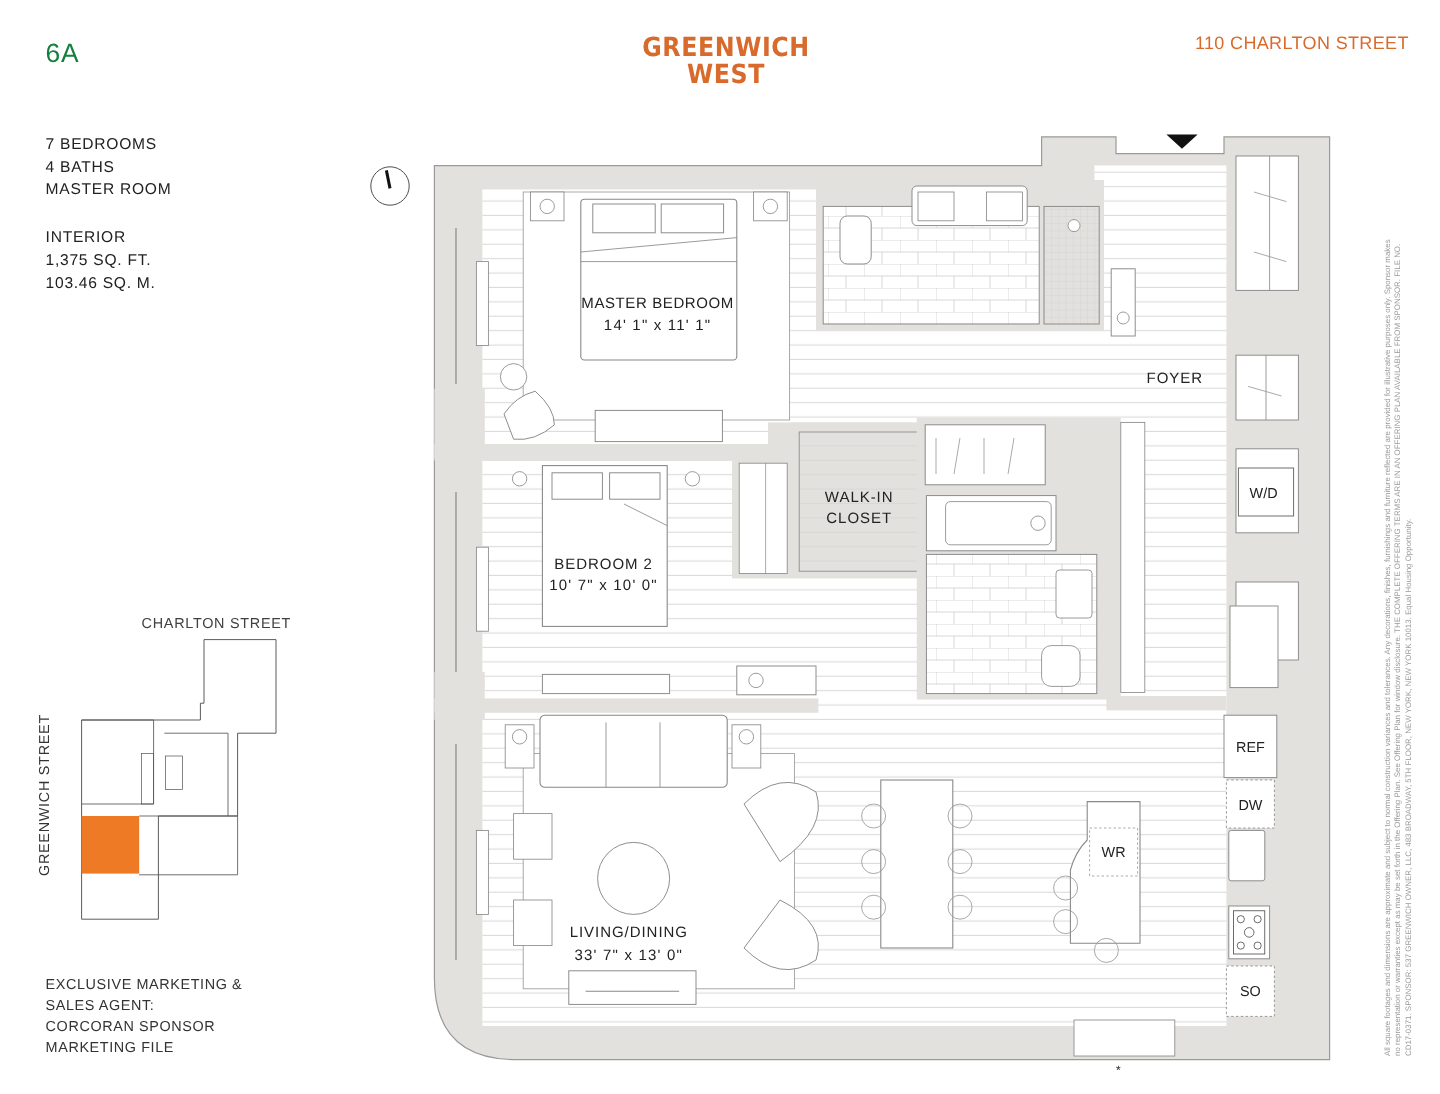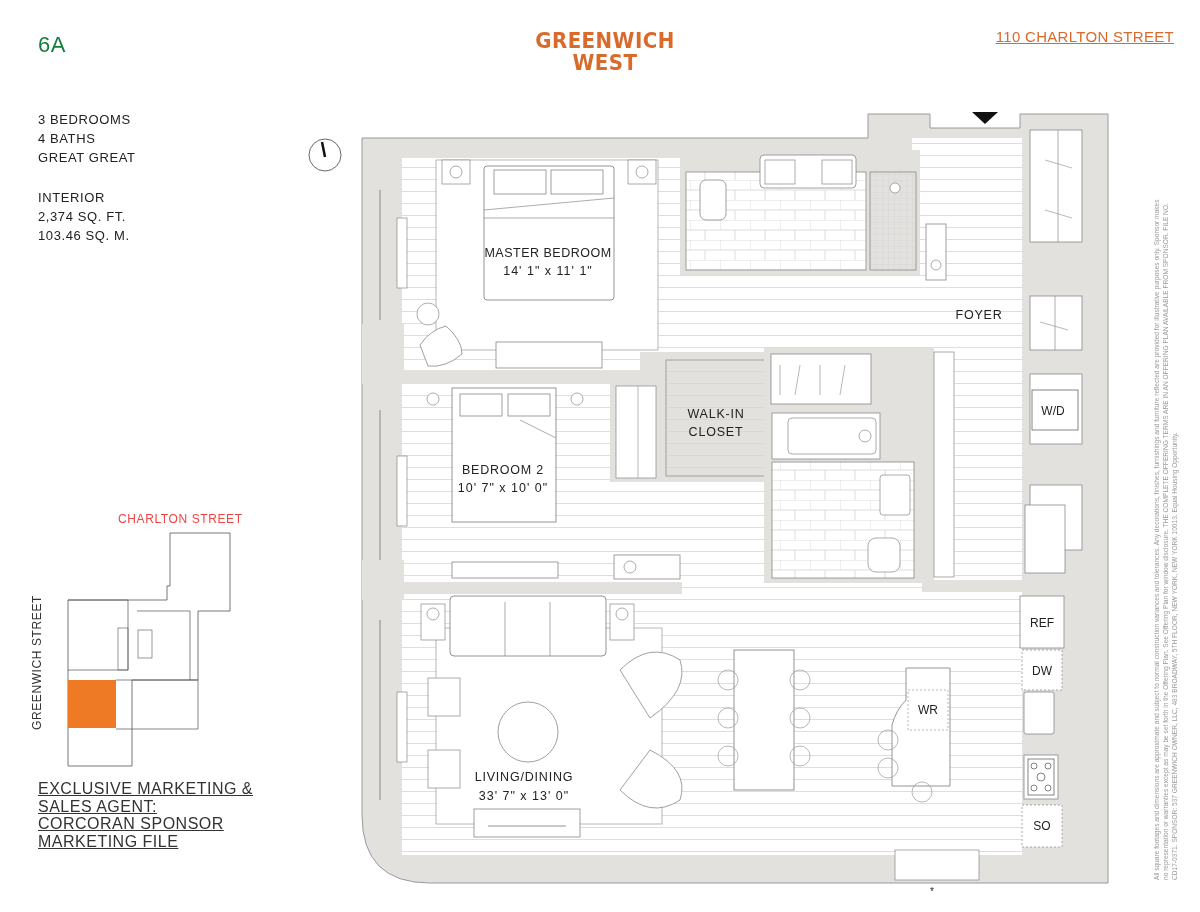--- a/index.html
+++ b/index.html
@@ -1,49 +1,49 @@
 <!DOCTYPE html>
 <html><head>
 <meta charset="utf-8">
 <style>
   html, body { margin:0; padding:0; background:#ffffff; }
   body { width:1200px; height:912px; position:relative; overflow:hidden; font-family:"Liberation Sans", sans-serif; color:#222; }
   .unit-id { position:absolute; left:38px; top:32px; font-size:22px; color:#15803d; letter-spacing:0.5px; }
   .spec-block { position:absolute; left:38px; font-size:13px; line-height:19px; letter-spacing:0.6px; color:#222; }
   .spec-block div { white-space:nowrap; }
   .logo { position:absolute; left:520px; top:30px; width:170px; text-align:center; color:#d86a2c; font-family:"DejaVu Sans", sans-serif; font-weight:bold; font-size:22px; line-height:22px; letter-spacing:0.5px; transform:scaleX(0.9); }
-  .address { position:absolute; right:26px; top:28px; font-size:15px; color:#d86a2c; letter-spacing:0.3px;text-decoration:underline; }
-  .keyplan-label-top { position:absolute; left:118px; top:512px; font-size:12px; letter-spacing:0.6px; color:#ef4444; }
+  .address { position:absolute; right:26px; top:28px; font-size:15px; color:#d86a2c; letter-spacing:0.3px; }
+  .keyplan-label-top { position:absolute; left:118px; top:512px; font-size:12px; letter-spacing:0.6px; color:#404040; }
   .keyplan-label-side { position:absolute; left:30px; top:730px; font-size:12px; letter-spacing:0.6px; color:#333; transform:rotate(-90deg); transform-origin:left top; white-space:nowrap; }
-  .agent { position:absolute; left:38px; top:780px; font-size:16px; line-height:17.5px; letter-spacing:0.5px; color:#333;text-decoration:underline; }
+  .agent { position:absolute; left:38px; top:812px; font-size:12px; line-height:17.5px; letter-spacing:0.5px; color:#333; }
   .disclaimer { position:absolute; left:1152px; top:880px; width:770px; font-size:6.6px; line-height:9px; color:#9a9a9a; transform:rotate(-90deg); transform-origin:left top; }
   .disclaimer div { white-space:nowrap; }
   svg text { font-family:"Liberation Sans", sans-serif; }
   #plan { position:absolute; left:0; top:0; }
 </style>
 </head>
 <body>
 
 <div class="unit-id">6A</div>
 
 <div class="logo">
   <div>GREENWICH</div>
   <div>WEST</div>
 </div>
 
 <div class="address">110 CHARLTON STREET</div>
 
 <div class="spec-block" style="top:110px;">
-  <div>3 BEDROOMS</div>
+  <div>7 BEDROOMS</div>
   <div>4 BATHS</div>
-  <div>GREAT GREAT</div>
+  <div>MASTER ROOM</div>
 </div>
 <div class="spec-block" style="top:188px;">
   <div>INTERIOR</div>
-  <div>2,374 SQ. FT.</div>
+  <div>1,375 SQ. FT.</div>
   <div>103.46 SQ. M.</div>
 </div>
 
 <div class="keyplan-label-top">CHARLTON STREET</div>
 <div class="keyplan-label-side">GREENWICH STREET</div>
 
 <div class="agent">
   <div>EXCLUSIVE MARKETING &amp;</div>
   <div>SALES AGENT:</div>
   <div>CORCORAN SPONSOR</div>

